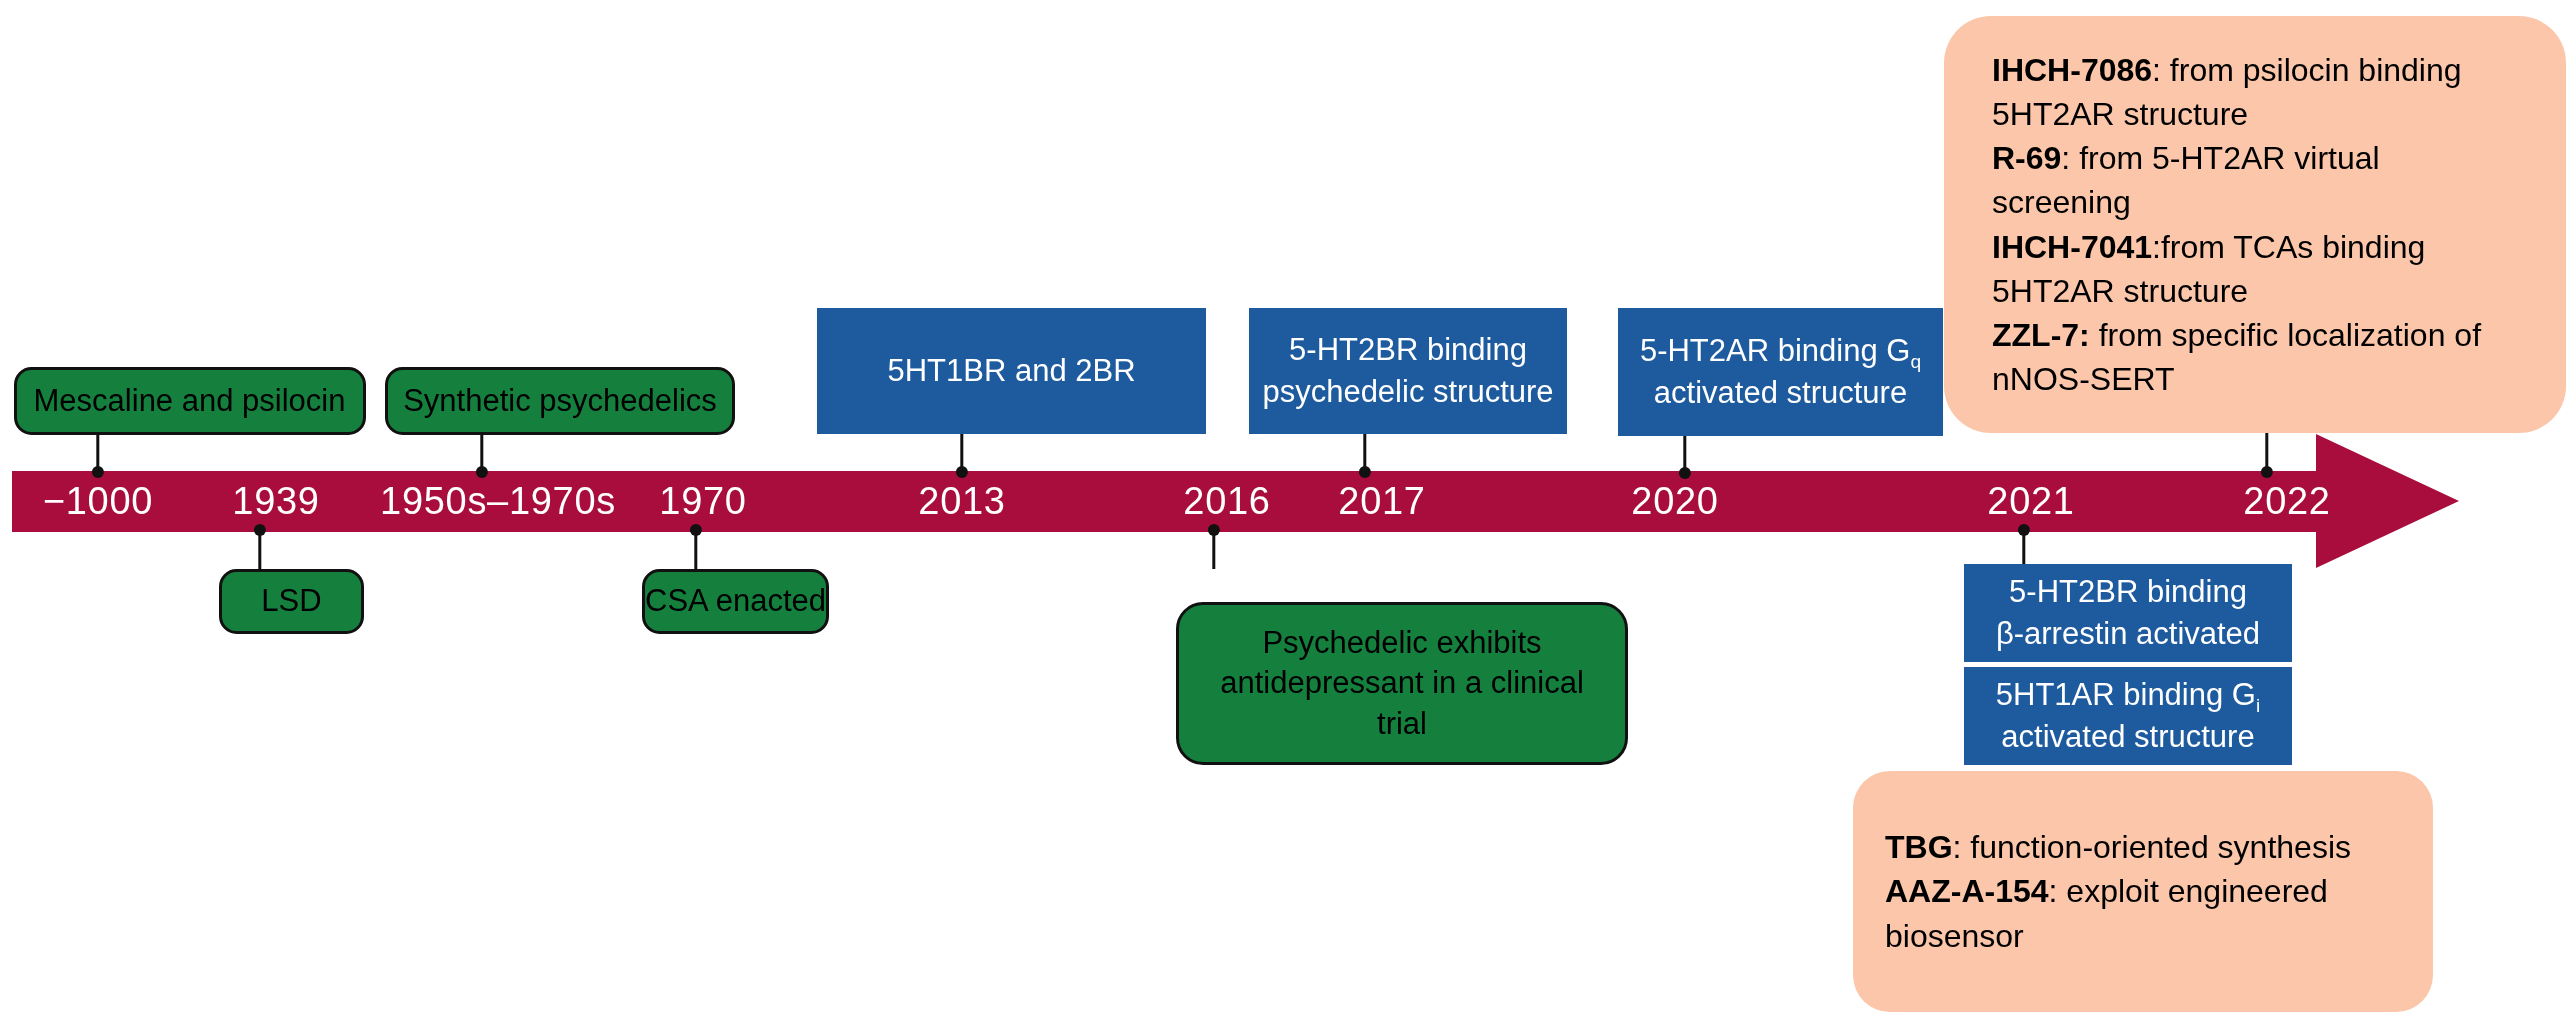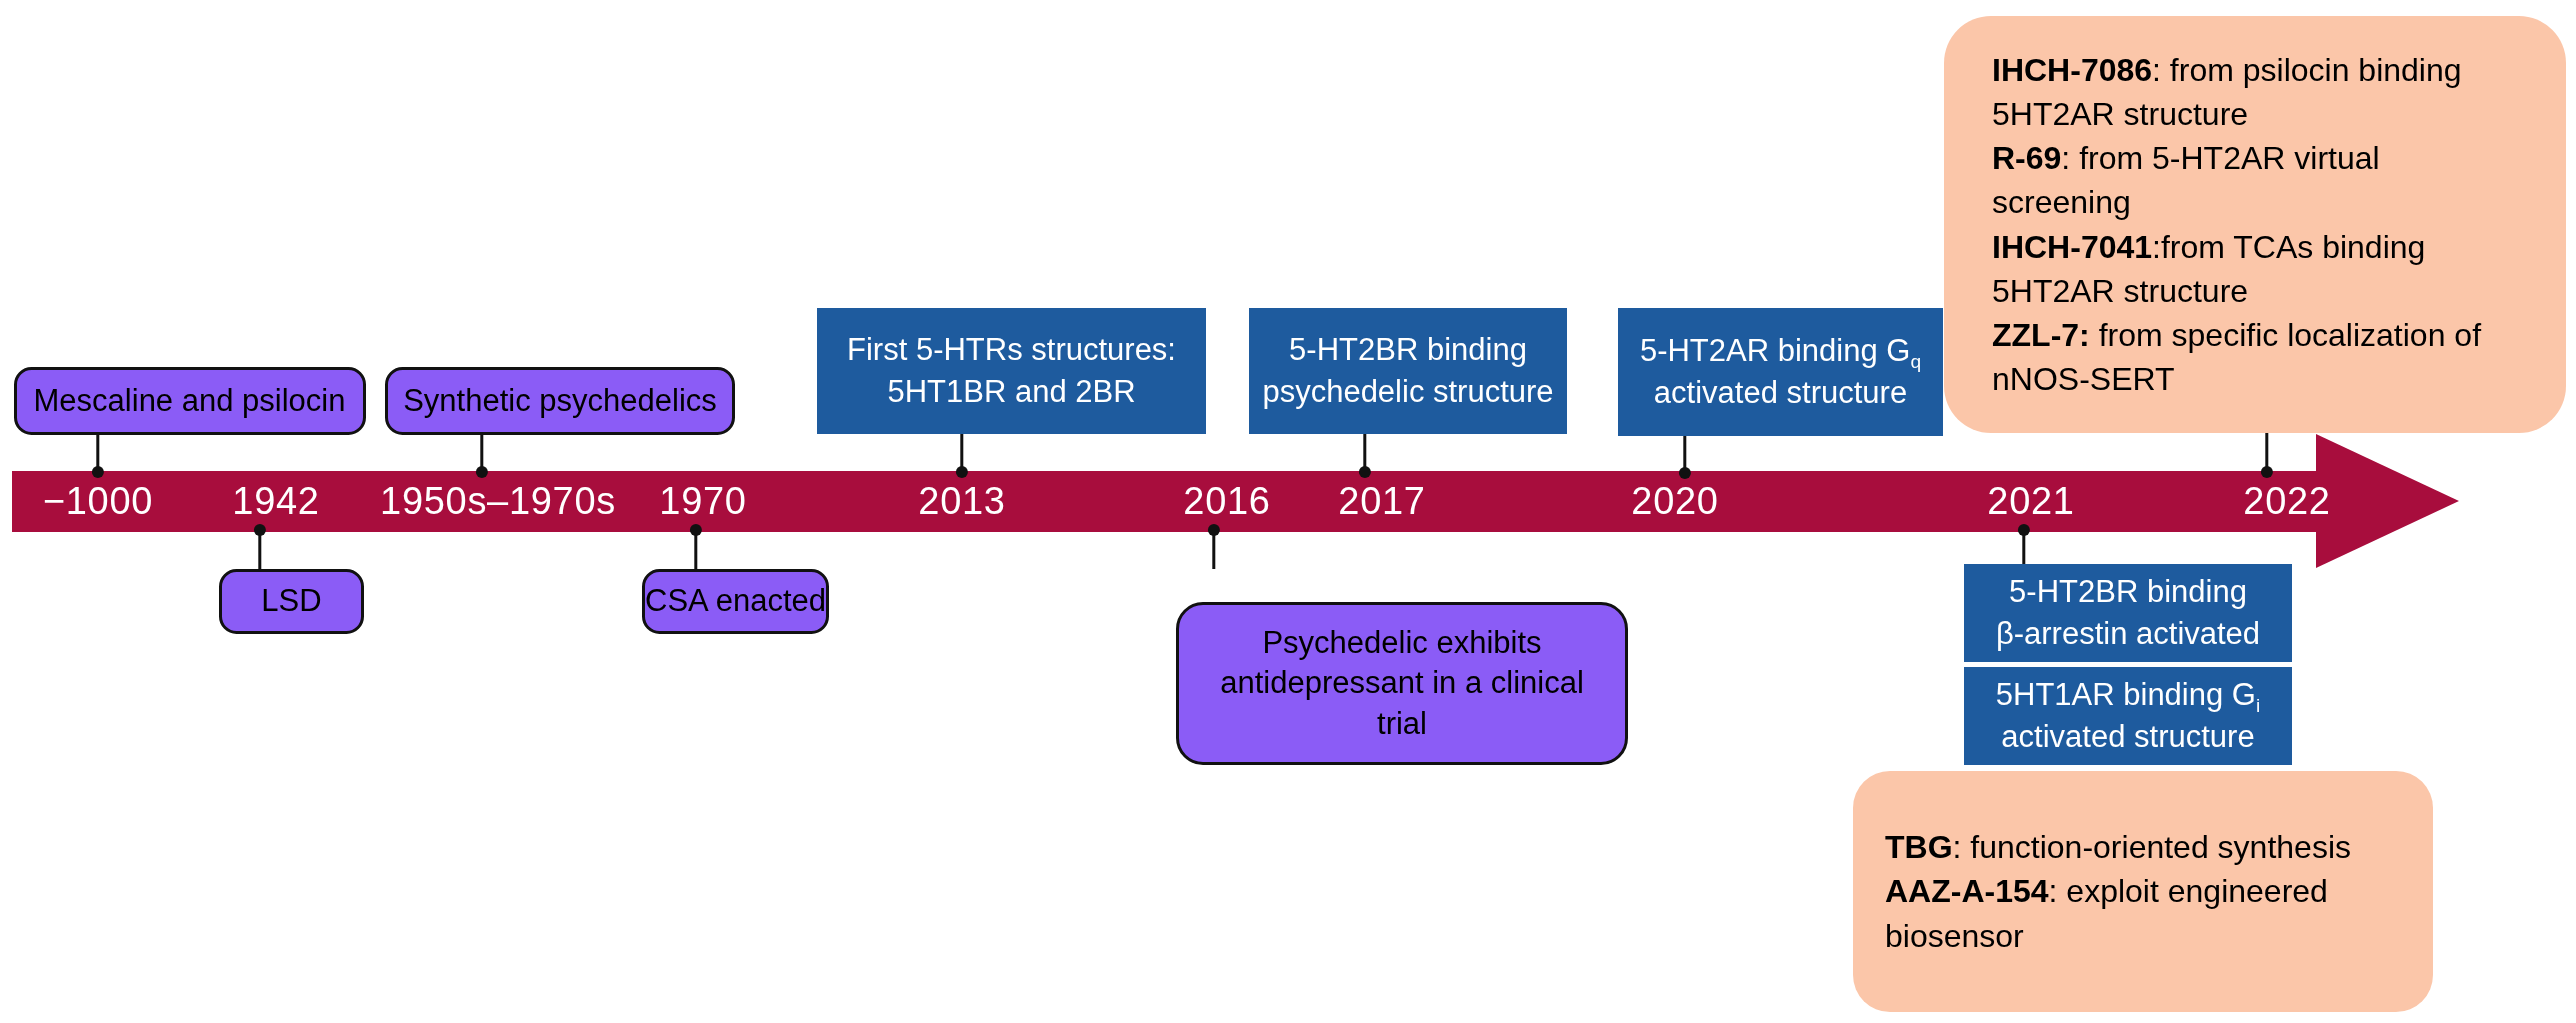--- a/index.html
+++ b/index.html
@@ -23,41 +23,41 @@
     content:'';position:absolute;left:50%;transform:translateX(-50%);
     width:12.8px;height:12.8px;border-radius:50%;background:#111;
   }
   .conn-down::after{bottom:-5.4px;}
   .conn-up::after{top:-5.4px;}
   
   .box{
     position:absolute;display:flex;flex-direction:column;justify-content:center;align-items:center;
     text-align:center;box-sizing:border-box;
   }
-  .white{background:#8b5cf6;border:3.4px solid #111;border-radius:17.5px;font-size:31px;line-height:1.3;}
+  .white{background:#15803d;border:3.4px solid #111;border-radius:17.5px;font-size:31px;line-height:1.3;}
   .white.big{border-radius:27px;margin-top:34px;}
   .blue{background:#1E5B9E;color:#fff;font-size:31px;line-height:1.34;}
   .peach{
     background:#FBC6A9;border-radius:47px;color:#000;font-size:32px;line-height:1.38;
     align-items:flex-start;text-align:left;
   }
   .peach .line{white-space:nowrap;}
   .b{font-weight:bold;}
   sub{font-size:0.62em;line-height:0;}
 </style>
 </head>
 <body>
 
 <div id="canvas">
 
   <div class="bar"></div>
   <div class="arrowhead"></div>
 
   <div class="year" style="left:98px">−1000</div>
-  <div class="year" style="left:276px">1942</div>
+  <div class="year" style="left:276px">1939</div>
   <div class="year" style="left:498px">1950s–1970s</div>
   <div class="year" style="left:703px">1970</div>
   <div class="year" style="left:962px">2013</div>
   <div class="year" style="left:1227px">2016</div>
   <div class="year" style="left:1382px">2017</div>
   <div class="year" style="left:1675px">2020</div>
   <div class="year" style="left:2031px">2021</div>
   <div class="year" style="left:2287px">2022</div>
 
   <div class="conn conn-down" style="left:98px;top:432px;height:41px"></div>
@@ -74,21 +74,20 @@
 
   <div class="box white" style="left:13.5px;top:367px;width:352px;height:68px">
     <div><span>Mescaline and psilocin</span></div>
   </div>
 
   <div class="box white" style="left:385px;top:367px;width:350px;height:68px">
     <div><span>Synthetic psychedelics</span></div>
   </div>
 
   <div class="box blue" style="left:817px;top:308px;width:389px;height:126px">
-    <div><span>First 5-HTRs structures:</span></div>
     <div><span>5HT1BR and 2BR</span></div>
   </div>
 
   <div class="box blue" style="left:1249px;top:308px;width:318px;height:126px">
     <div><span>5-HT2BR binding</span></div>
     <div><span>psychedelic structure</span></div>
   </div>
 
   <div class="box blue" style="left:1618px;top:308px;width:325px;height:128px">
     <div><span>5-HT2AR binding G</span><sub>q</sub></div>

